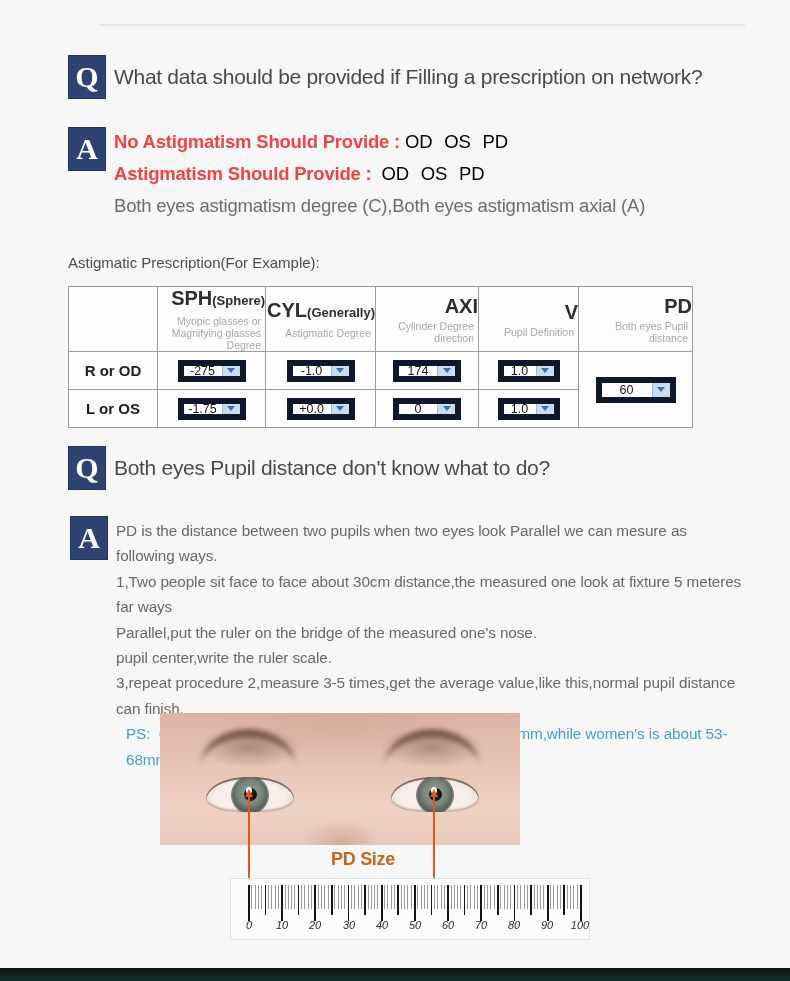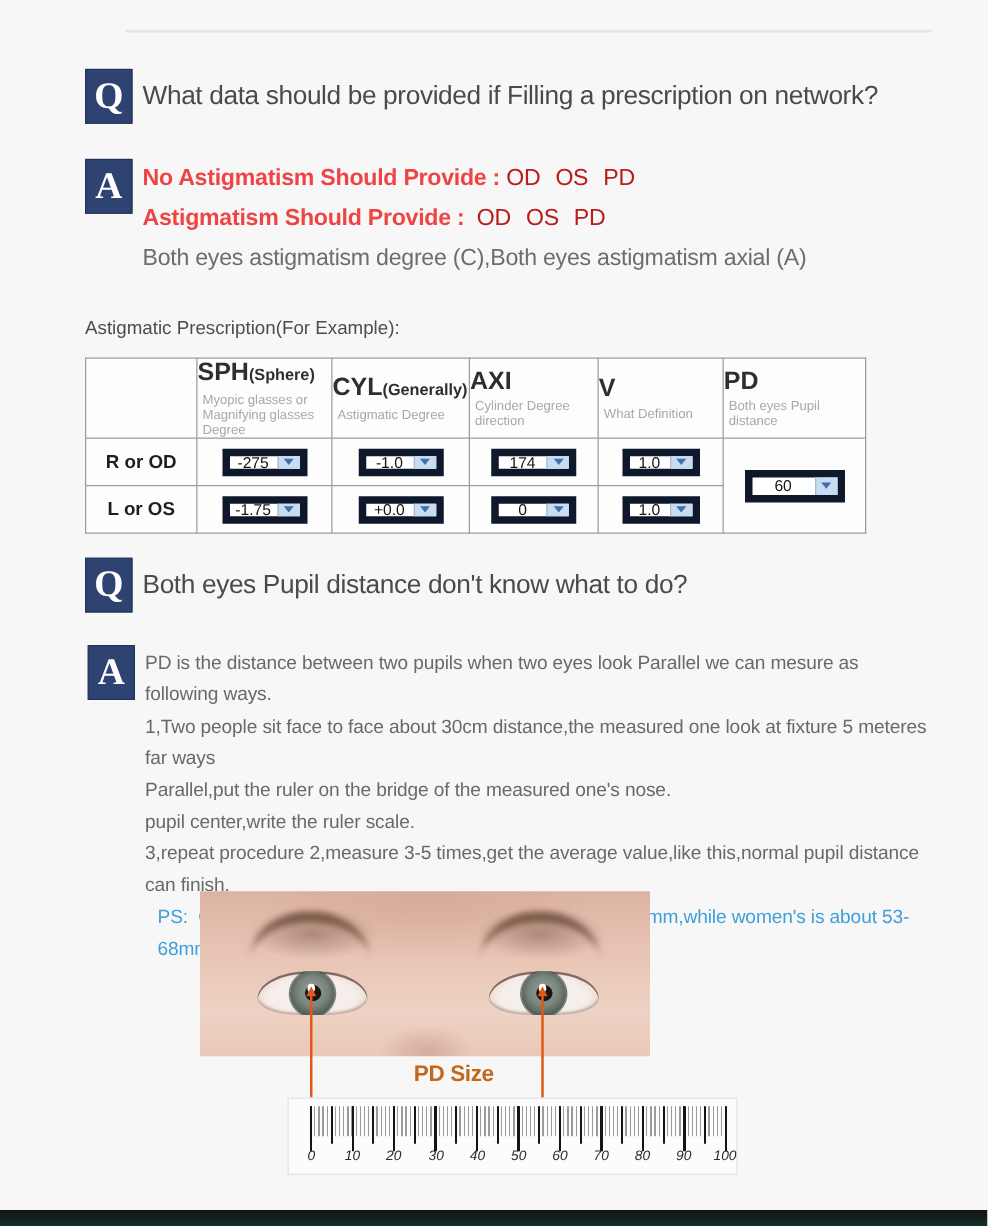--- a/index.html
+++ b/index.html
@@ -29,30 +29,30 @@
   .q-text{
     left:114px;height:44px;display:flex;align-items:center;
     font-size:21px;color:#4a4a4a;letter-spacing:-0.3px;
   }
   .q1-text{top:55px;}
   .q2-text{top:446px;}
 
   
   .a1-block{left:114px;top:126px;line-height:32px;font-size:18.5px;letter-spacing:-0.2px;}
   .red{color:#ef4444;font-weight:bold;}
-  .gray{color:#b91c1c;word-spacing:7px;}
+  .gray{color:#000000;word-spacing:7px;}
   .gray-line{color:#6d6d6d;}
 
   
   .rx-caption{left:68px;top:254px;font-size:15px;color:#4d4d4d;}
 
   
   .rx-table{left:68px;top:286px;border-collapse:collapse;table-layout:fixed;width:624px;background:#fdfdfd;}
   .rx-table td,.rx-table th{border:1px solid #9c9c9c;padding:0;vertical-align:middle;}
-  .rx-table .hdr{height:64px;text-align:left;background:#fdfdfd;}
+  .rx-table .hdr{height:64px;text-align:right;background:#fdfdfd;}
   .th-main{font-size:20px;font-weight:bold;color:#2e2e2e;line-height:22px;}
   .th-paren{font-size:13px;font-weight:bold;}
   .th-sub{font-size:10.5px;color:#a8a8a8;line-height:12px;margin-top:3px;padding:0 4px;}
   .row-label{font-size:15px;font-weight:bold;color:#1e1e1e;text-align:center;}
   .rx-table .datarow{height:38px;text-align:center;}
 
   
   .dd{
     display:inline-flex;align-items:stretch;width:68px;height:22px;
     background:#ffffff;border:6px solid #0f172a;box-sizing:border-box;vertical-align:middle;
@@ -174,21 +174,21 @@
     <td>
       <div class="th-main"><span>CYL</span><span class="th-paren">(Generally)</span></div>
       <div class="th-sub">Astigmatic Degree</div>
     </td>
     <td>
       <div class="th-main"><span>AXI</span></div>
       <div class="th-sub">Cylinder Degree direction</div>
     </td>
     <td>
       <div class="th-main"><span>V</span></div>
-      <div class="th-sub">What Definition</div>
+      <div class="th-sub">Pupil Definition</div>
     </td>
     <td>
       <div class="th-main"><span>PD</span></div>
       <div class="th-sub">Both eyes Pupil distance</div>
     </td>
   </tr>
   <tr class="datarow">
     <td class="row-label">R or OD</td>
     <td>
       <div class="dd">

